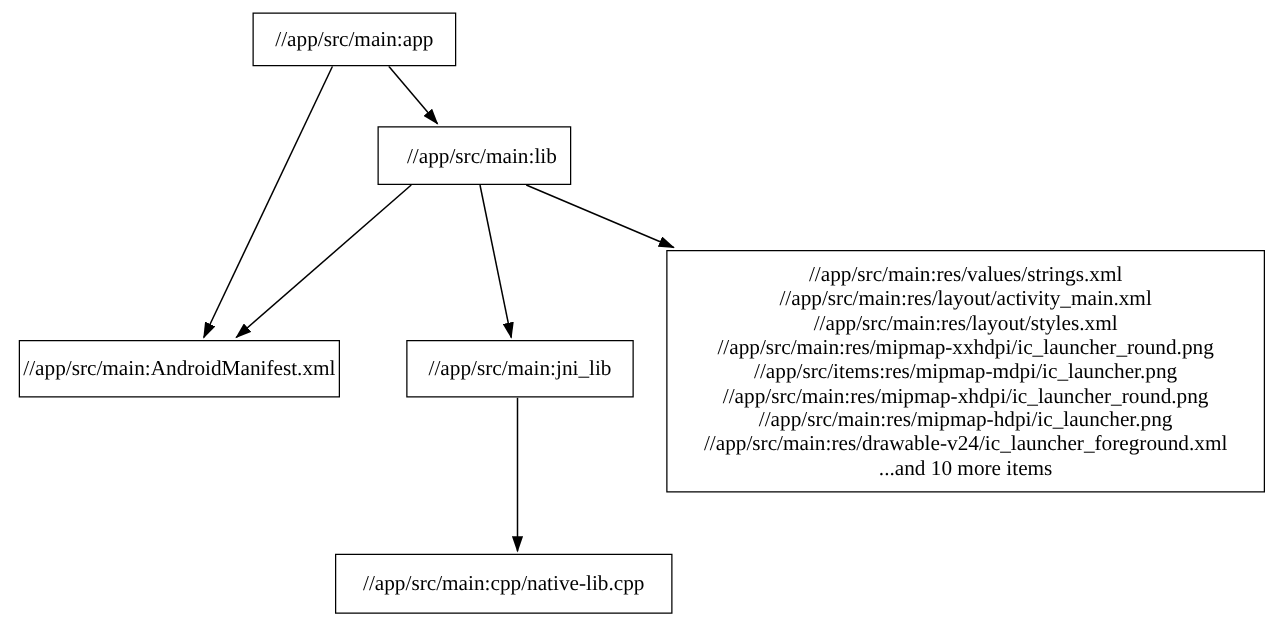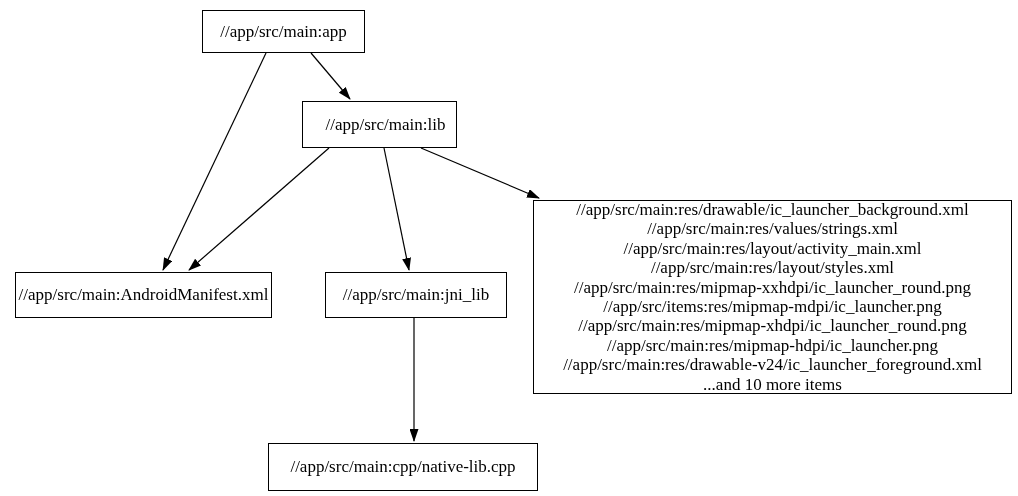--- a/index.html
+++ b/index.html
@@ -81,21 +81,20 @@
 
   <div class="node node-manifest">
     <span>//app/src/main:AndroidManifest.xml</span>
   </div>
 
   <div class="node node-jni-lib">
     <span>//app/src/main:jni_lib</span>
   </div>
 
   <div class="node node-resources">
-    <span class="res-line">//app/src/main:res/drawable/ic_launcher_background.xml</span>
     <span class="res-line">//app/src/main:res/values/strings.xml</span>
     <span class="res-line">//app/src/main:res/layout/activity_main.xml</span>
     <span class="res-line">//app/src/main:res/layout/styles.xml</span>
     <span class="res-line">//app/src/main:res/mipmap-xxhdpi/ic_launcher_round.png</span>
     <span class="res-line">//app/src/items:res/mipmap-mdpi/ic_launcher.png</span>
     <span class="res-line">//app/src/main:res/mipmap-xhdpi/ic_launcher_round.png</span>
     <span class="res-line">//app/src/main:res/mipmap-hdpi/ic_launcher.png</span>
     <span class="res-line">//app/src/main:res/drawable-v24/ic_launcher_foreground.xml</span>
     <span class="res-line">...and 10 more items</span>
   </div>

